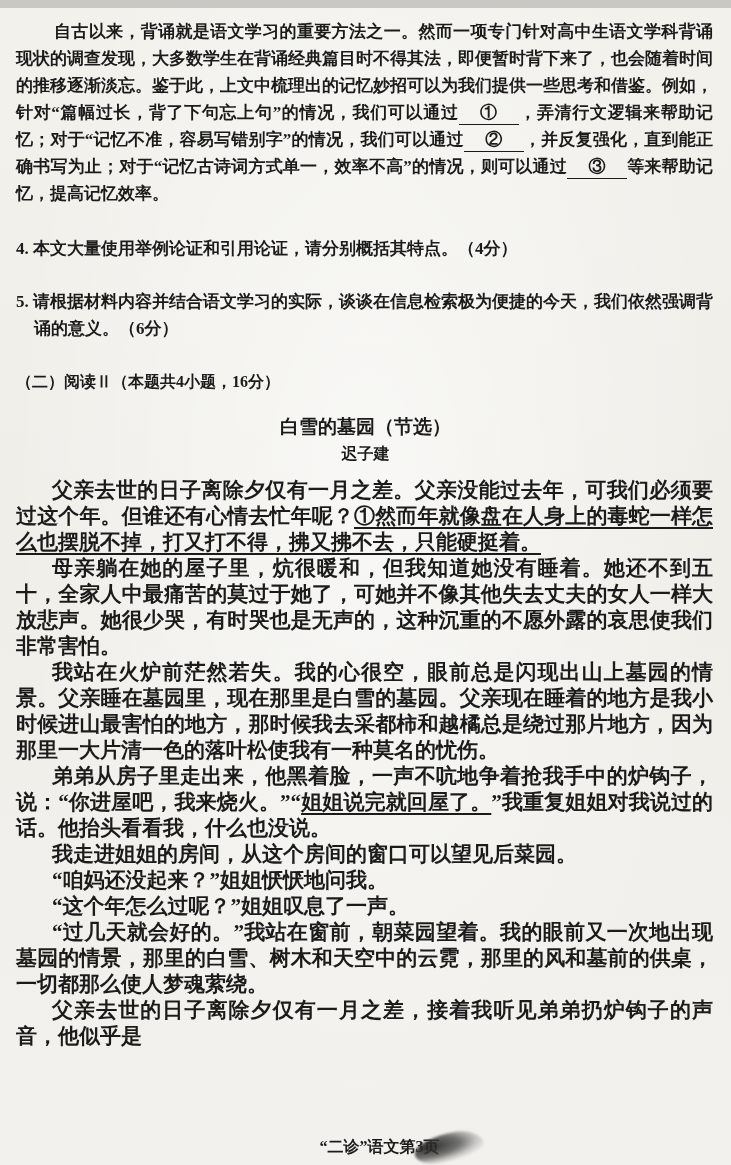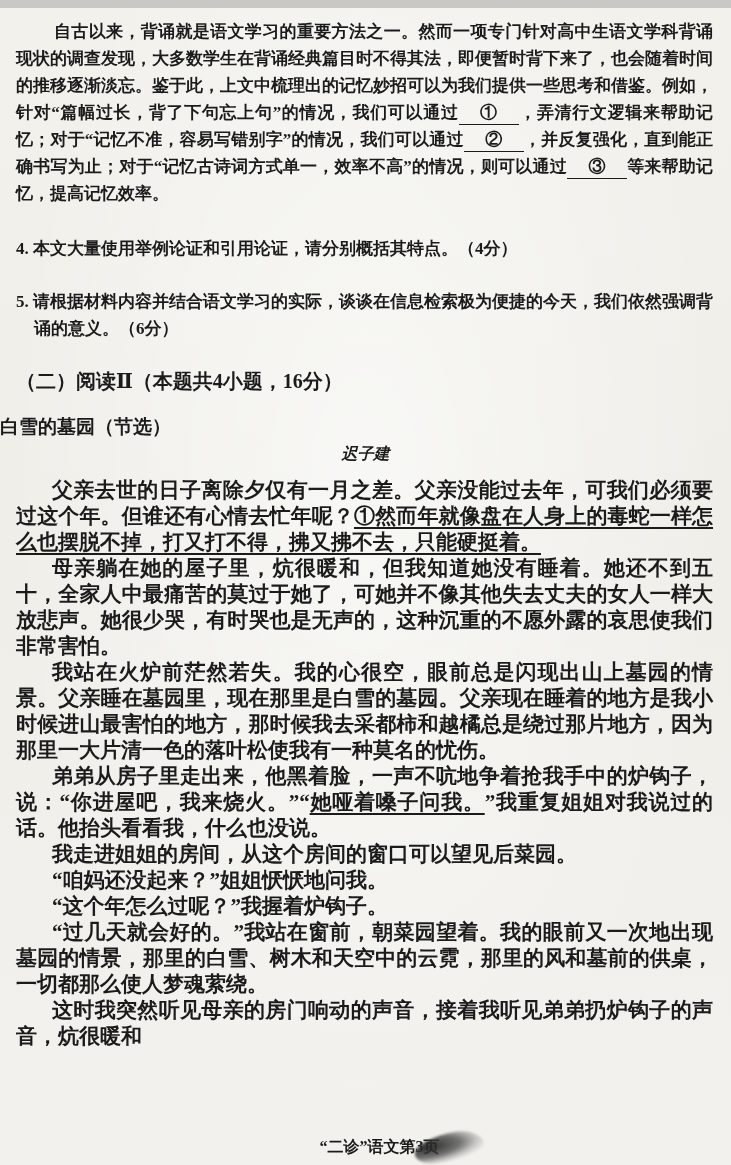--- a/index.html
+++ b/index.html
@@ -33,41 +33,41 @@
   .question {
     margin:28px 18px 0 16px;
     padding-left:18px; text-indent:-18px;
     font-size:17px; line-height:27px;
     text-align:justify;
     font-weight:600;
   }
   .q5 { margin-top:26px; }
   .section-heading {
     margin:26px 18px 0 16px;
-    font-size:20px; line-height:27px;
+    font-size:16px; line-height:27px;
     font-weight:bold;
+    font-family:Liberation Serif, serif;
   }
   .instruction {
     margin:4px 18px 0 16px;
     text-indent:38px;
     font-size:17px; line-height:27px;
     font-weight:600;
   }
   .title {
     margin:18px 0 0 0;
-    text-align:left;
+    text-align:center;
     font-size:19px; line-height:28px;
     font-weight:bold;
   }
   .author {
     margin:2px 0 0 0;
     text-align:center;
     font-size:16px; line-height:22px;
     font-weight:600;
-    font-style:italic;
   }
   .story { margin-top:12px; }
   .story p {
     margin:0 18px 0 16px;
     font-size:21px; line-height:26px;
     text-align:justify; text-indent:36px;
     font-weight:600;
   }
   .u {
     text-decoration:underline;
@@ -110,25 +110,25 @@
 
 
   <h2 class="title">白雪的墓园（节选）</h2>
 
   <p class="author">迟子建</p>
 
   <div class="story">
     <p><span>父亲去世的日子离除夕仅有一月之差。父亲没能过去年，可我们必须要过这个年。但谁还有心情去忙年呢？</span><span class="u">①然而年就像盘在人身上的毒蛇一样怎么也摆脱不掉，打又打不得，拂又拂不去，只能硬挺着。</span></p>
     <p>母亲躺在她的屋子里，炕很暖和，但我知道她没有睡着。她还不到五十，全家人中最痛苦的莫过于她了，可她并不像其他失去丈夫的女人一样大放悲声。她很少哭，有时哭也是无声的，这种沉重的不愿外露的哀思使我们非常害怕。</p>
     <p>我站在火炉前茫然若失。我的心很空，眼前总是闪现出山上墓园的情景。父亲睡在墓园里，现在那里是白雪的墓园。父亲现在睡着的地方是我小时候进山最害怕的地方，那时候我去采都柿和越橘总是绕过那片地方，因为那里一大片清一色的落叶松使我有一种莫名的忧伤。</p>
-    <p><span>弟弟从房子里走出来，他黑着脸，一声不吭地争着抢我手中的炉钩子，说：“你进屋吧，我来烧火。”“</span><span class="u">她哑着嗓子问我。</span><span>”我重复姐姐对我说过的话。他抬头看看我，什么也没说。</span></p>
+    <p><span>弟弟从房子里走出来，他黑着脸，一声不吭地争着抢我手中的炉钩子，说：“你进屋吧，我来烧火。”“</span><span class="u">姐姐说完就回屋了。</span><span>”我重复姐姐对我说过的话。他抬头看看我，什么也没说。</span></p>
     <p>我走进姐姐的房间，从这个房间的窗口可以望见后菜园。</p>
     <p>“咱妈还没起来？”姐姐恹恹地问我。</p>
-    <p>“这个年怎么过呢？”我握着炉钩子。</p>
+    <p>“这个年怎么过呢？”姐姐叹息了一声。</p>
     <p>“过几天就会好的。”我站在窗前，朝菜园望着。我的眼前又一次地出现墓园的情景，那里的白雪、树木和天空中的云霓，那里的风和墓前的供桌，一切都那么使人梦魂萦绕。</p>
-    <p>这时我突然听见母亲的房门响动的声音，接着我听见弟弟扔炉钩子的声音，炕很暖和</p>
+    <p>父亲去世的日子离除夕仅有一月之差，接着我听见弟弟扔炉钩子的声音，他似乎是</p>
   </div>
 
   <div class="footer">
     <span class="footer-inner"><span>“二诊”语文第3页</span><span class="smudge"></span></span>
   </div>
 
 </div>
 
 </body></html>

